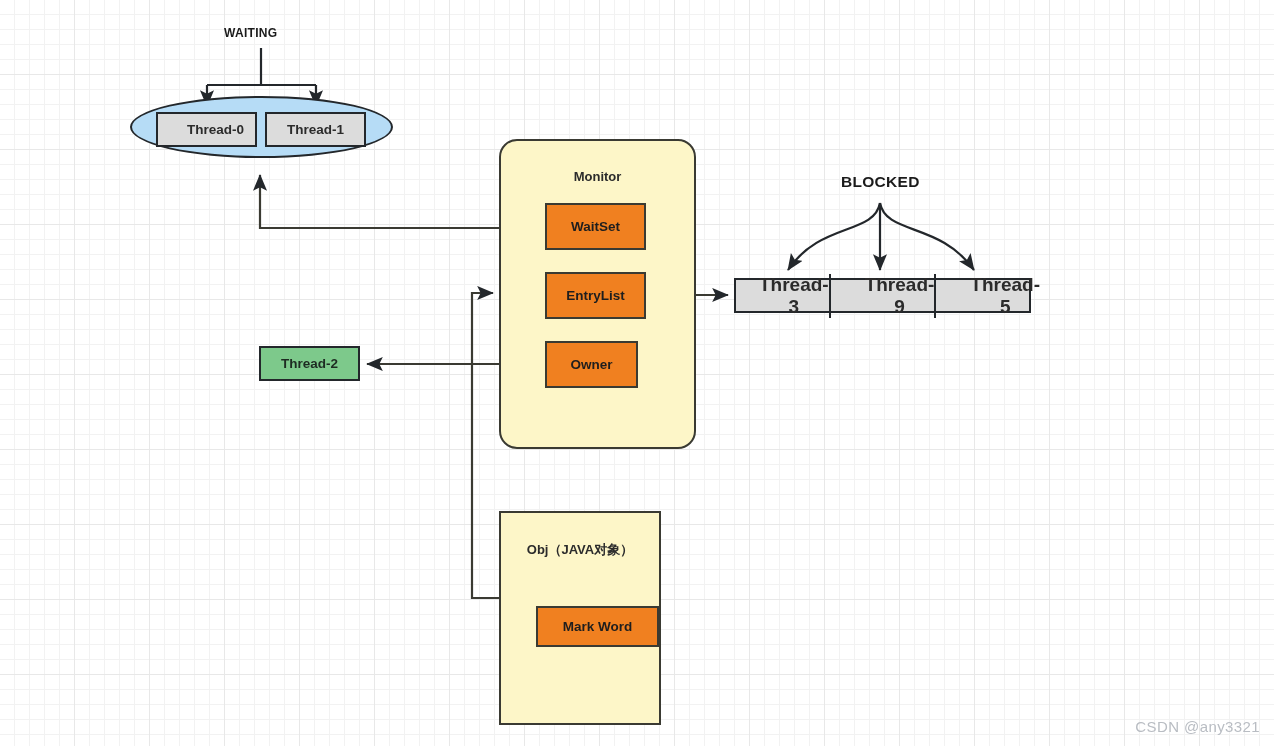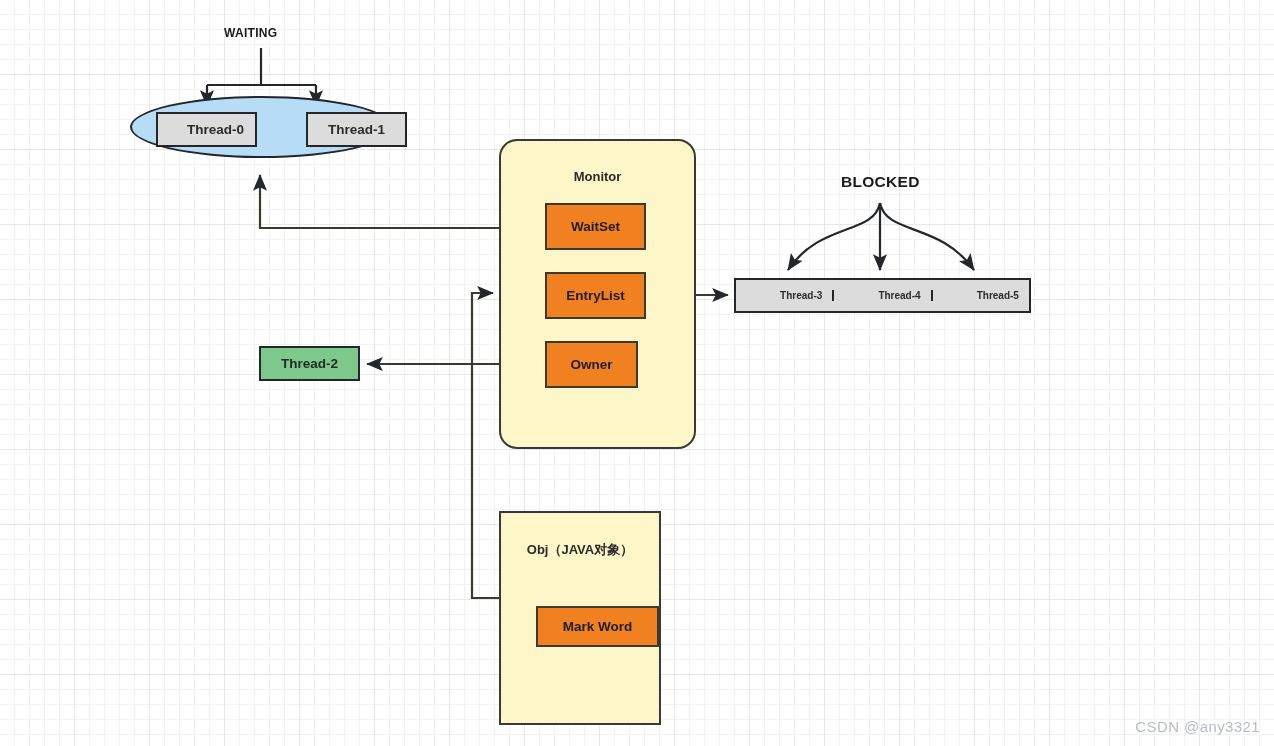--- a/index.html
+++ b/index.html
@@ -63,39 +63,39 @@
     border: 2px solid #23272b;
   }
   .thread-gray {
     background: #dcdcdc;
     border: 2px solid #23272b;
     color: #2b2b2b;
     font-size: 13.5px;
     font-weight: 700;
   }
   .thread-0 { left: 156px; top: 112px; width: 101px; height: 35px; z-index: 3; padding-left: 18px; }
-  .thread-1 { left: 265px; top: 112px; width: 101px; height: 35px; z-index: 3; margin-left: 41px; }
+  .thread-1 { left: 265px; top: 112px; width: 101px; height: 35px; z-index: 3; }
 
   .blocked-strip {
     left: 734px;
     top: 278px;
     width: 297px;
     height: 35px;
     border: 2px solid #23272b;
     background: #dcdcdc;
     display: flex;
     z-index: 3;
   }
   .blocked-cell {
     flex: 1 1 0;
     display: flex;
     align-items: center;
     justify-content: center;
     color: #2b2b2b;
-    font-size: 10px;
+    font-size: 19px;
     font-weight: 700;
     border-right: 2px solid #23272b;
     box-sizing: border-box;
     padding-left: 34px;
   }
   .blocked-cell:last-child { border-right: none; }
 
   .container-yellow {
     background: #fdf6c8;
     border: 2px solid #3a3a32;
@@ -214,21 +214,21 @@
   <div class="node orange-box entrylist-box">EntryList</div>
 
   <div class="node orange-box owner-box">Owner</div>
 
   <div class="node green-box">Thread-2</div>
 
   <div class="label-plain label-blocked">BLOCKED</div>
 
   <div class="node blocked-strip">
     <div class="blocked-cell">Thread-3</div>
-    <div class="blocked-cell">Thread-4</div>
+    <div class="blocked-cell">Thread-9</div>
     <div class="blocked-cell">Thread-5</div>
   </div>
 
   <div class="node container-yellow obj-box">
     <div class="container-title">Obj（JAVA对象）</div>
   </div>
 
   <div class="node orange-box markword-box">Mark Word</div>
 
   <div class="watermark">CSDN @any3321</div>

